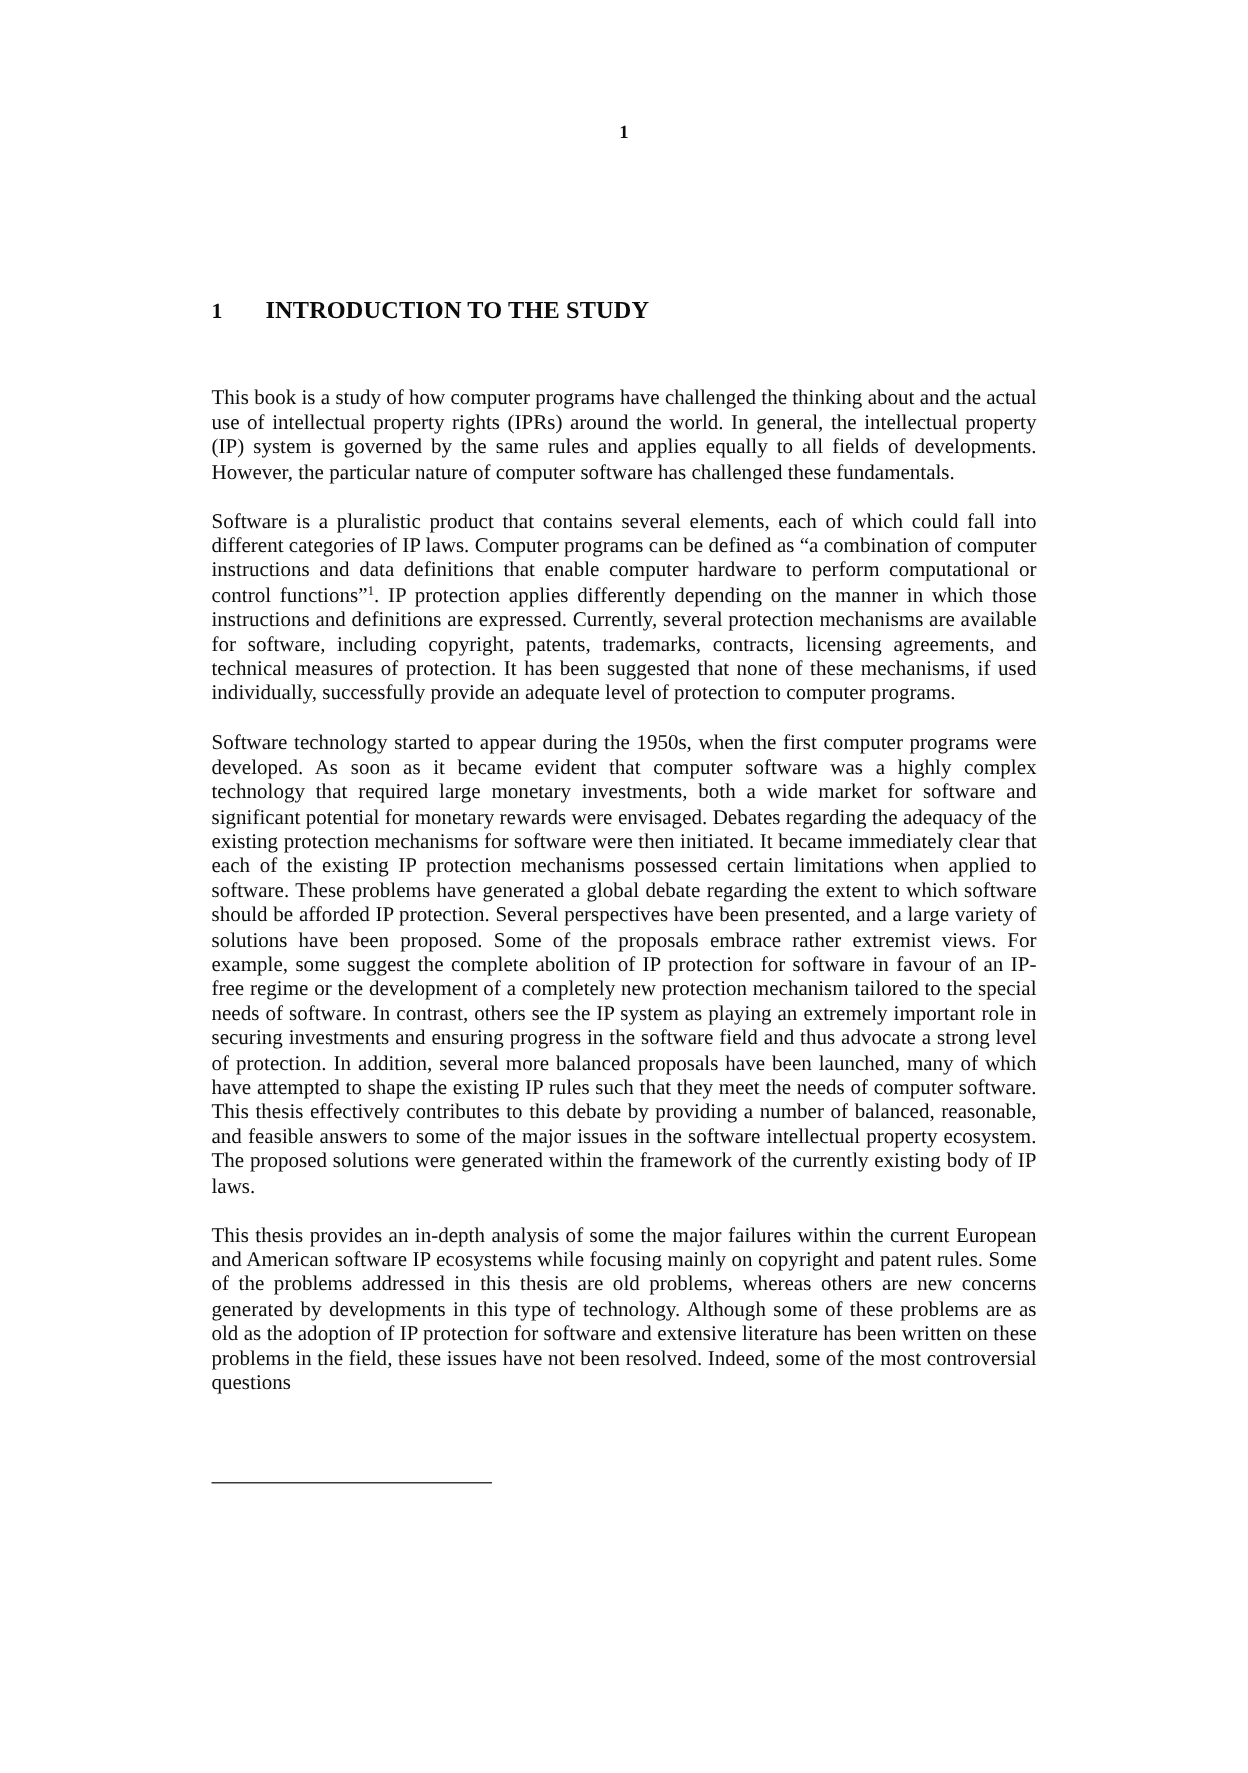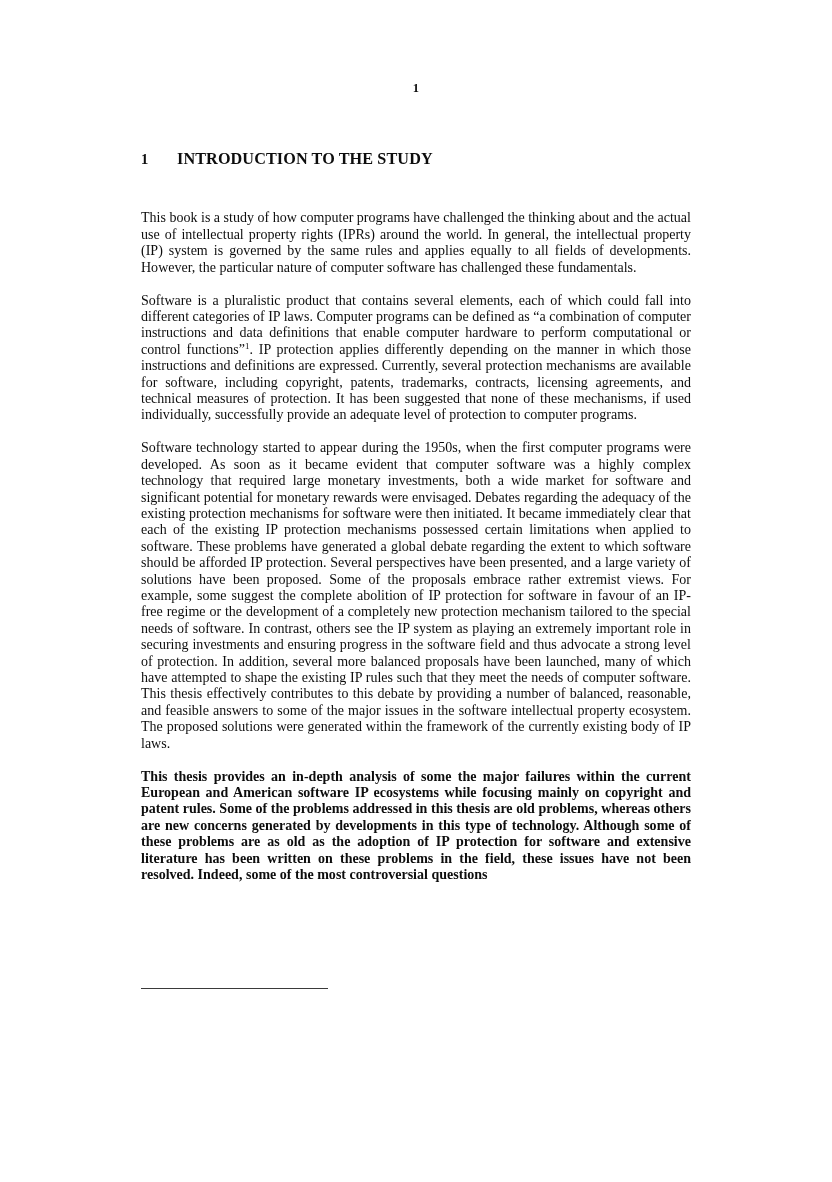--- a/index.html
+++ b/index.html
@@ -55,35 +55,35 @@
     letter-spacing: 0.1px;
     margin: 0 0 41px 0;
   }
   .chapter-number {
     width: 36px;
     flex: 0 0 36px;
     font-size: 14.5px;
   }
   .chapter-title {
     flex: 1 1 auto;
+    margin-top: 48px;
   }
 
   
   .para {
     margin: 0 0 16.5px 0;
     font-size: 14px;
     line-height: 16.4px;
     text-align: justify;
     text-justify: inter-word;
     hyphens: none;
     letter-spacing: 0.01px;
   }
   .para:last-of-type {
     margin-bottom: 0;
-    font-weight: bold;
   }
 
   sup.fn-ref {
     font-size: 0.63em;
     vertical-align: 0.52em;
     line-height: 0;
     letter-spacing: 0;
   }
 
   

